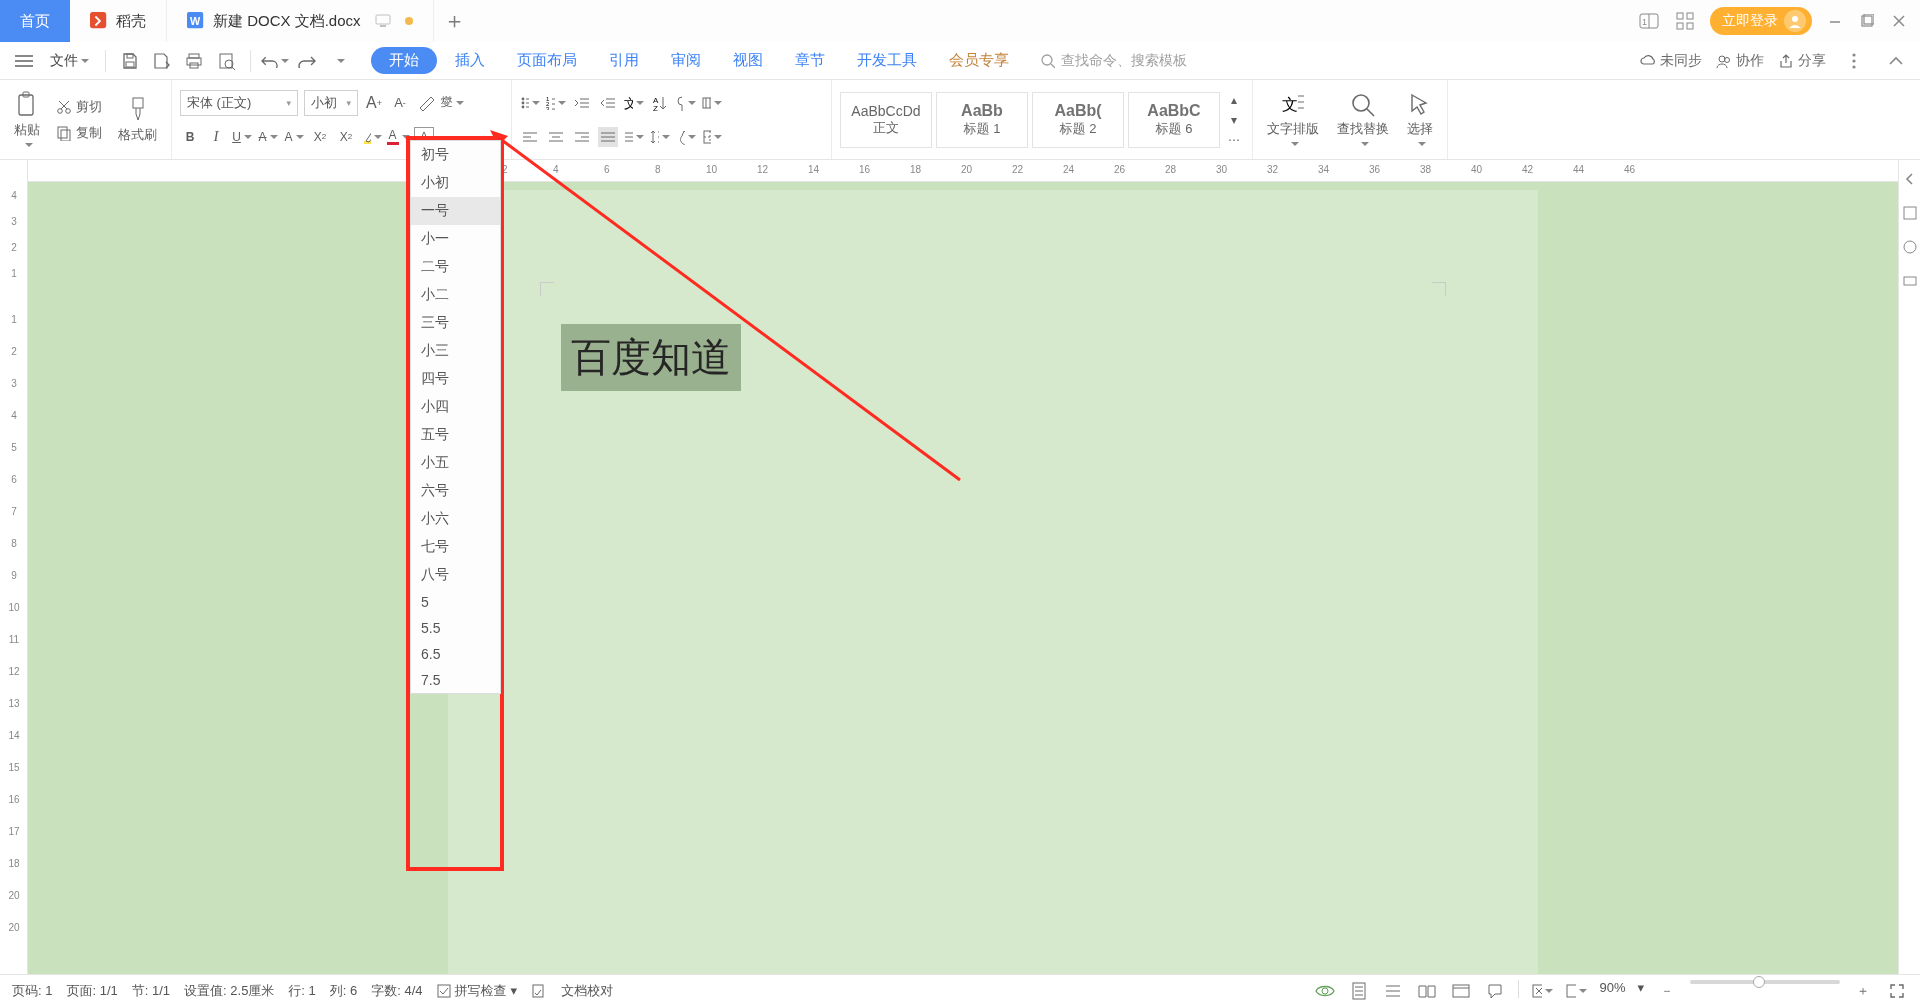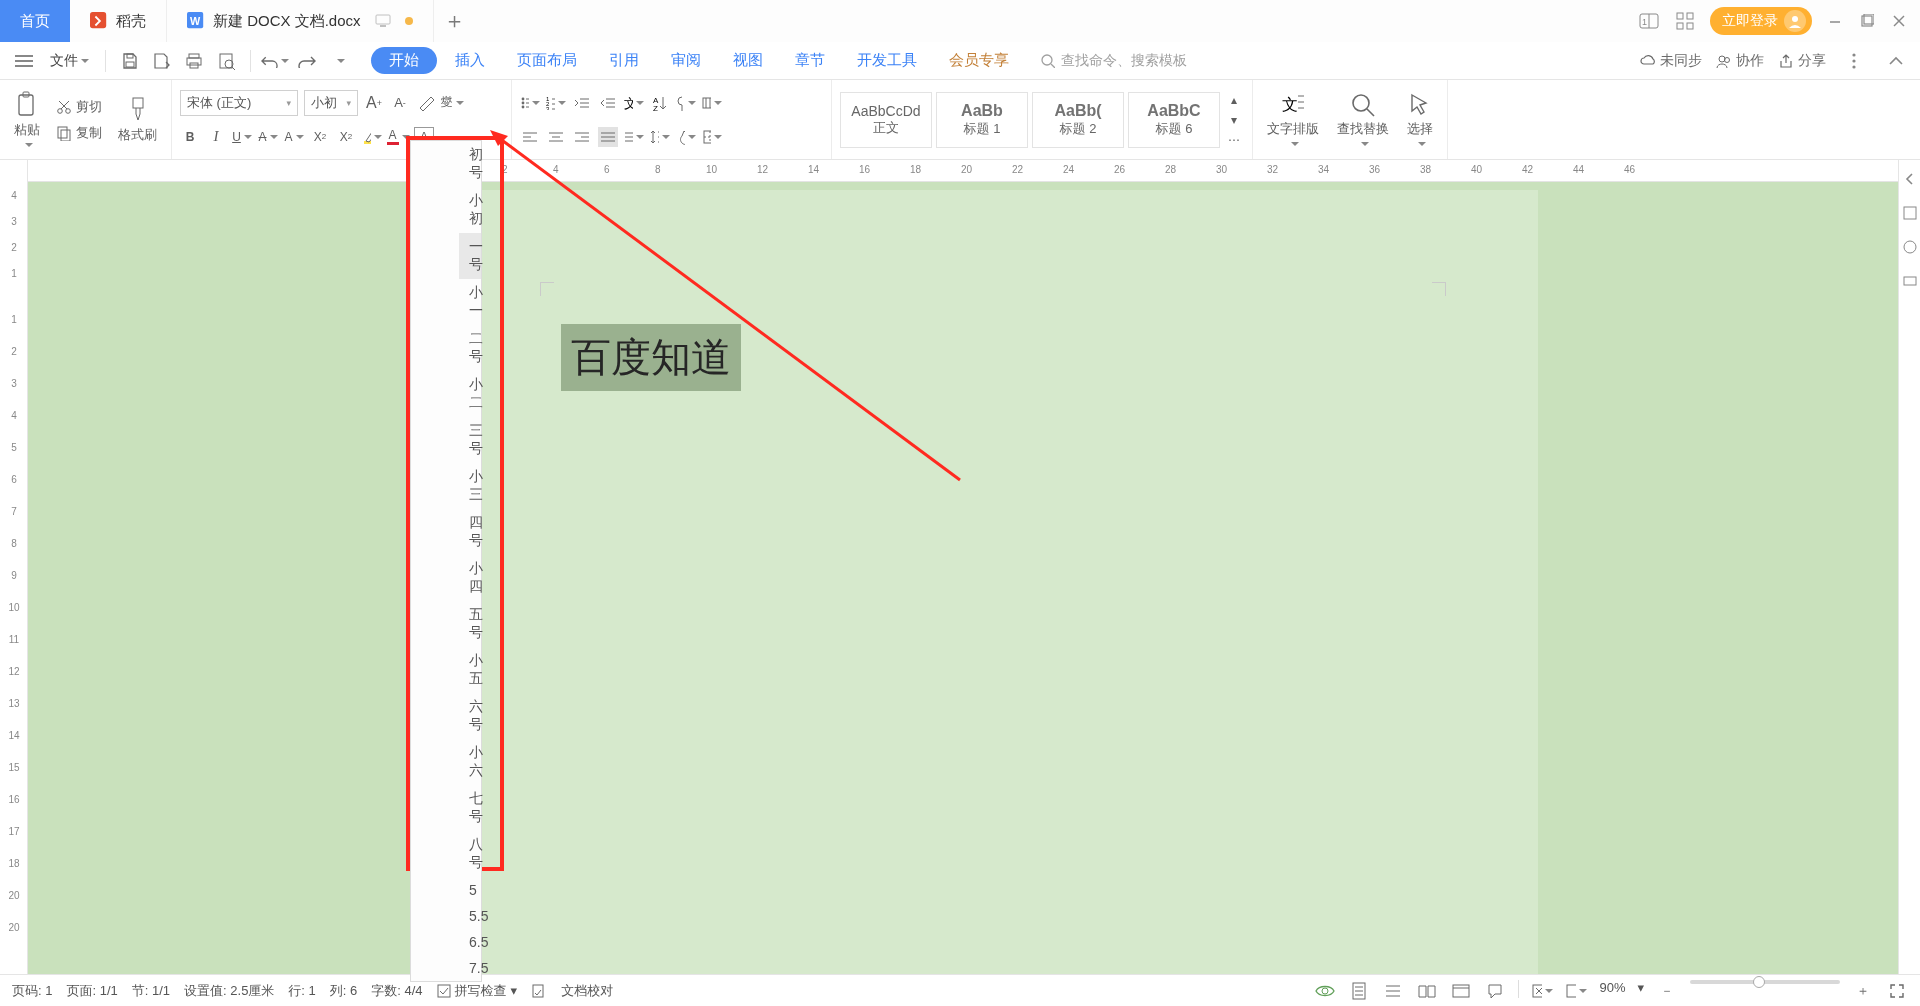--- a/index.html
+++ b/index.html
@@ -64,23 +64,23 @@
   .hruler { height: 22px; border-bottom: 1px solid #e4e4e4; font-size: 10px; color: #888; position: relative; background: #fff; }
   .hruler .ht { position: absolute; top: 4px; }
   .page-bg { position: absolute; top: 22px; left: 0; right: 0; bottom: 0; background: #c9e1bc; }
   .page { position: absolute; left: 420px; top: 8px; width: 1090px; height: 1450px; background: #d6e9cc; }
   .margin-mark { position: absolute; width: 14px; height: 14px; border-color: #cacaca; }
   .mm-tl { left: 106px; top: 106px; border-left: 1px solid #cacaca; border-top: 1px solid #cacaca; transform: translate(-14px,-14px);}
   .mm-tr { right: 106px; top: 106px; border-right: 1px solid #cacaca; border-top: 1px solid #cacaca; transform: translate(14px,-14px);}
   .sel-text { position: absolute; left: 113px; top: 134px; background: #9ab18f; color: #262626; font-family: SimSun, serif; font-size: 40px; padding: 6px 10px; }
 
   
-  .size-dropdown { position: absolute; left: 410px; top: 140px; width: 72px; background: #fdfdfd; border: 1px solid #dcdcdc; z-index: 50; padding-left: 48px; }
+  .size-dropdown { position: absolute; left: 410px; top: 140px; width: 91px; background: #fdfdfd; border: 1px solid #dcdcdc; z-index: 50; }
   .size-dropdown .opt { padding: 5px 10px; font-size: 14px; color: #555; }
-  .size-dropdown .opt.sel { background: #e8e8e8; text-align: right; }
+  .size-dropdown .opt.sel { background: #e8e8e8; }
   .redbox { position: absolute; border: 4px solid #ff2a20; pointer-events: none; }
 
   
   .statusbar { height: 32px; display: flex; align-items: center; padding: 0 12px; border-top: 1px solid #e5e5e5; font-size: 13px; color: #555; gap: 14px; }
   .status-right { margin-left: auto; display: flex; gap: 12px; }
   .sb-icon { width: 22px; height: 22px; display: inline-flex; align-items: center; justify-content: center; color: #6e6e6e; }
   .zoom-track { width: 150px; height: 4px; background: #d8d8d8; position: relative; border-radius: 2px; }
   .zoom-thumb { position: absolute; top: -4px; width: 12px; height: 12px; background: #fff; border: 1px solid #aaa; border-radius: 50%; left: 42%; }
 
   svg { display: block; }

